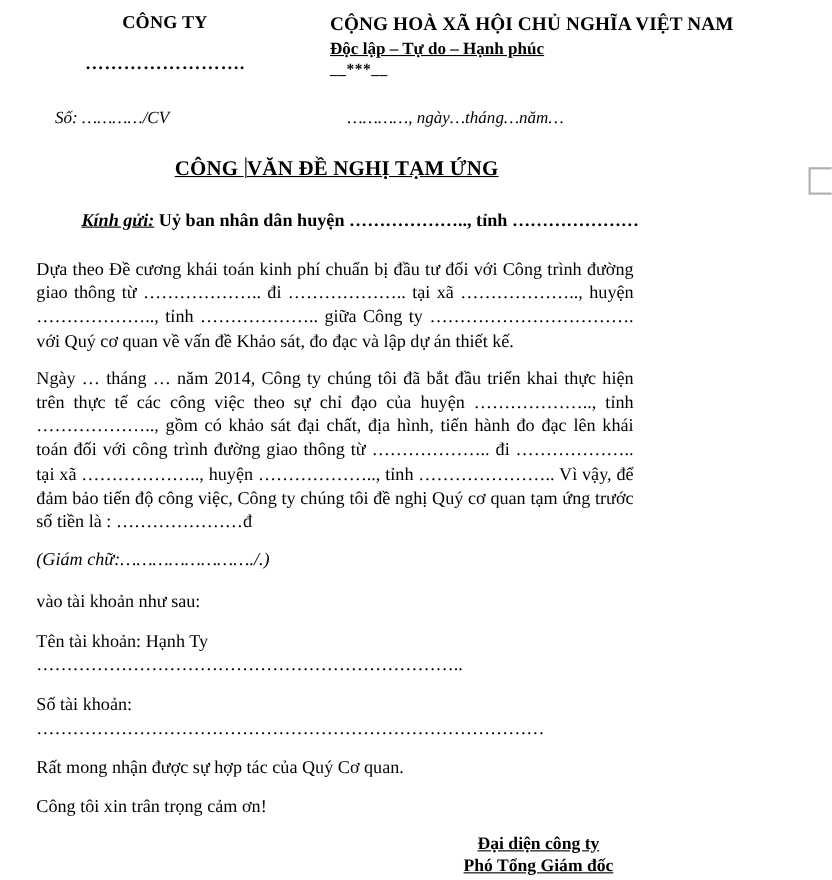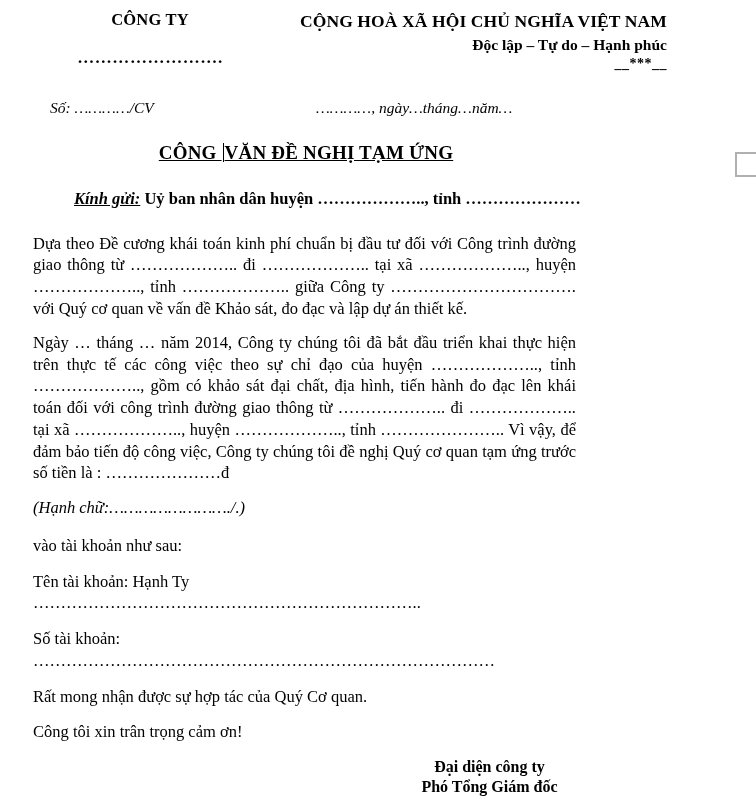--- a/index.html
+++ b/index.html
@@ -31,21 +31,21 @@
     padding-top: 11px;
     box-sizing: border-box;
   }
   .hdr-left {
     width: 300px;
     text-align: center;
     flex: 0 0 300px;
   }
   .hdr-right {
     flex: 1 1 auto;
-    text-align: right;
+    text-align: left;
     padding-right: 10px;
   }
   .company-label {
     font-weight: bold;
     font-size: 16.5px;
     letter-spacing: .2px;
     line-height: 1.15;
   }
   .company-dots {
     font-weight: bold;
@@ -59,20 +59,21 @@
     font-size: 17.5px;
     letter-spacing: .1px;
     line-height: 1.2;
     white-space: nowrap;
   }
   .motto-line {
     font-weight: bold;
     font-size: 15.5px;
     margin-top: 4px;
     line-height: 1.2;
+    text-decoration: underline;
   }
   .stars-line {
     font-weight: bold;
     font-size: 14px;
     margin-top: 1px;
     letter-spacing: .5px;
     line-height: 1.1;
   }
 
   
@@ -160,20 +161,21 @@
     font-size: 16.5px;
     line-height: 1.32;
     margin: 0 0 16px 0;
   }
 
   
   .signature {
     margin-top: 14px;
     text-align: center;
     padding-left: 370px;
+    text-decoration: underline;
   }
   .sig-line {
     font-weight: bold;
     font-size: 16px;
     line-height: 1.25;
     white-space: nowrap;
   }
 
   
   .edge-box {
@@ -216,21 +218,21 @@
   <div class="recipient">
     <span class="kg">Kính gửi:</span><span> Uỷ ban nhân dân huyện ……………….., tỉnh …………………</span>
   </div>
 
   <div class="body-wrap">
 
     <p class="para">Dựa theo Đề cương khái toán kinh phí chuẩn bị đầu tư đối với Công trình đường giao thông từ ……………….. đi ……………….. tại xã ……………….., huyện ……………….., tỉnh ……………….. giữa Công ty ……………………………. với Quý cơ quan về vấn đề Khảo sát, đo đạc và lập dự án thiết kế.</p>
 
     <p class="para last-justify">Ngày … tháng … năm 2014, Công ty chúng tôi đã bắt đầu triển khai thực hiện trên thực tế các công việc theo sự chỉ đạo của huyện ……………….., tỉnh ……………….., gồm có khảo sát đại chất, địa hình, tiến hành đo đạc lên khái toán đối với công trình đường giao thông từ ……………….. đi ……………….. tại xã ……………….., huyện ……………….., tỉnh ………………….. Vì vậy, để đảm bảo tiến độ công việc, Công ty chúng tôi đề nghị Quý cơ quan tạm ứng trước số tiền là : …………………đ</p>
 
-    <div class="line-italic">(Hạnh chữ:……………………./.)</div>
+    <div class="line-italic">(Giám chữ:……………………./.)</div>
 
     <div class="line-plain">vào tài khoản như sau:</div>
 
     <div class="line-plain">Tên tài khoản: Hạnh Ty ……………………………………………………………..</div>
 
     <div class="line-plain">Số tài khoản: …………………………………………………………………………</div>
 
 
     <div class="line-plain">Rất mong nhận được sự hợp tác của Quý Cơ quan.</div>
 

